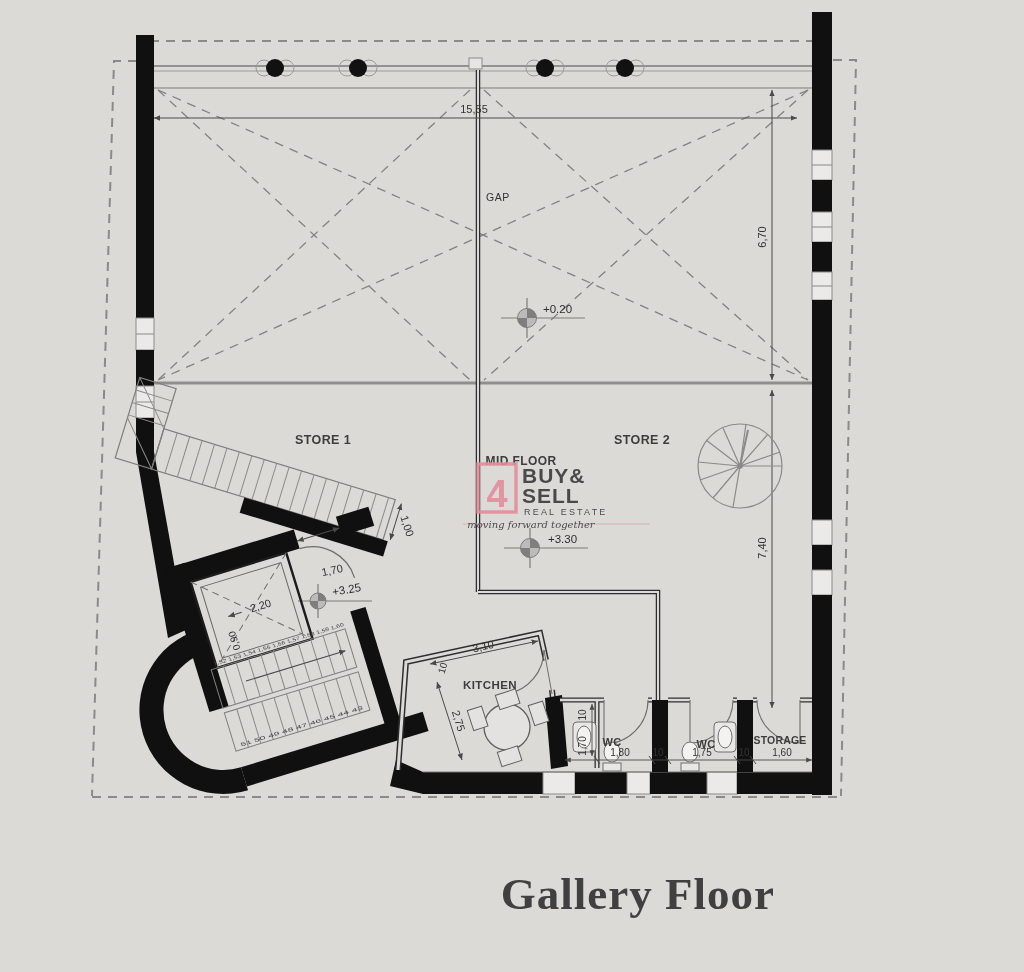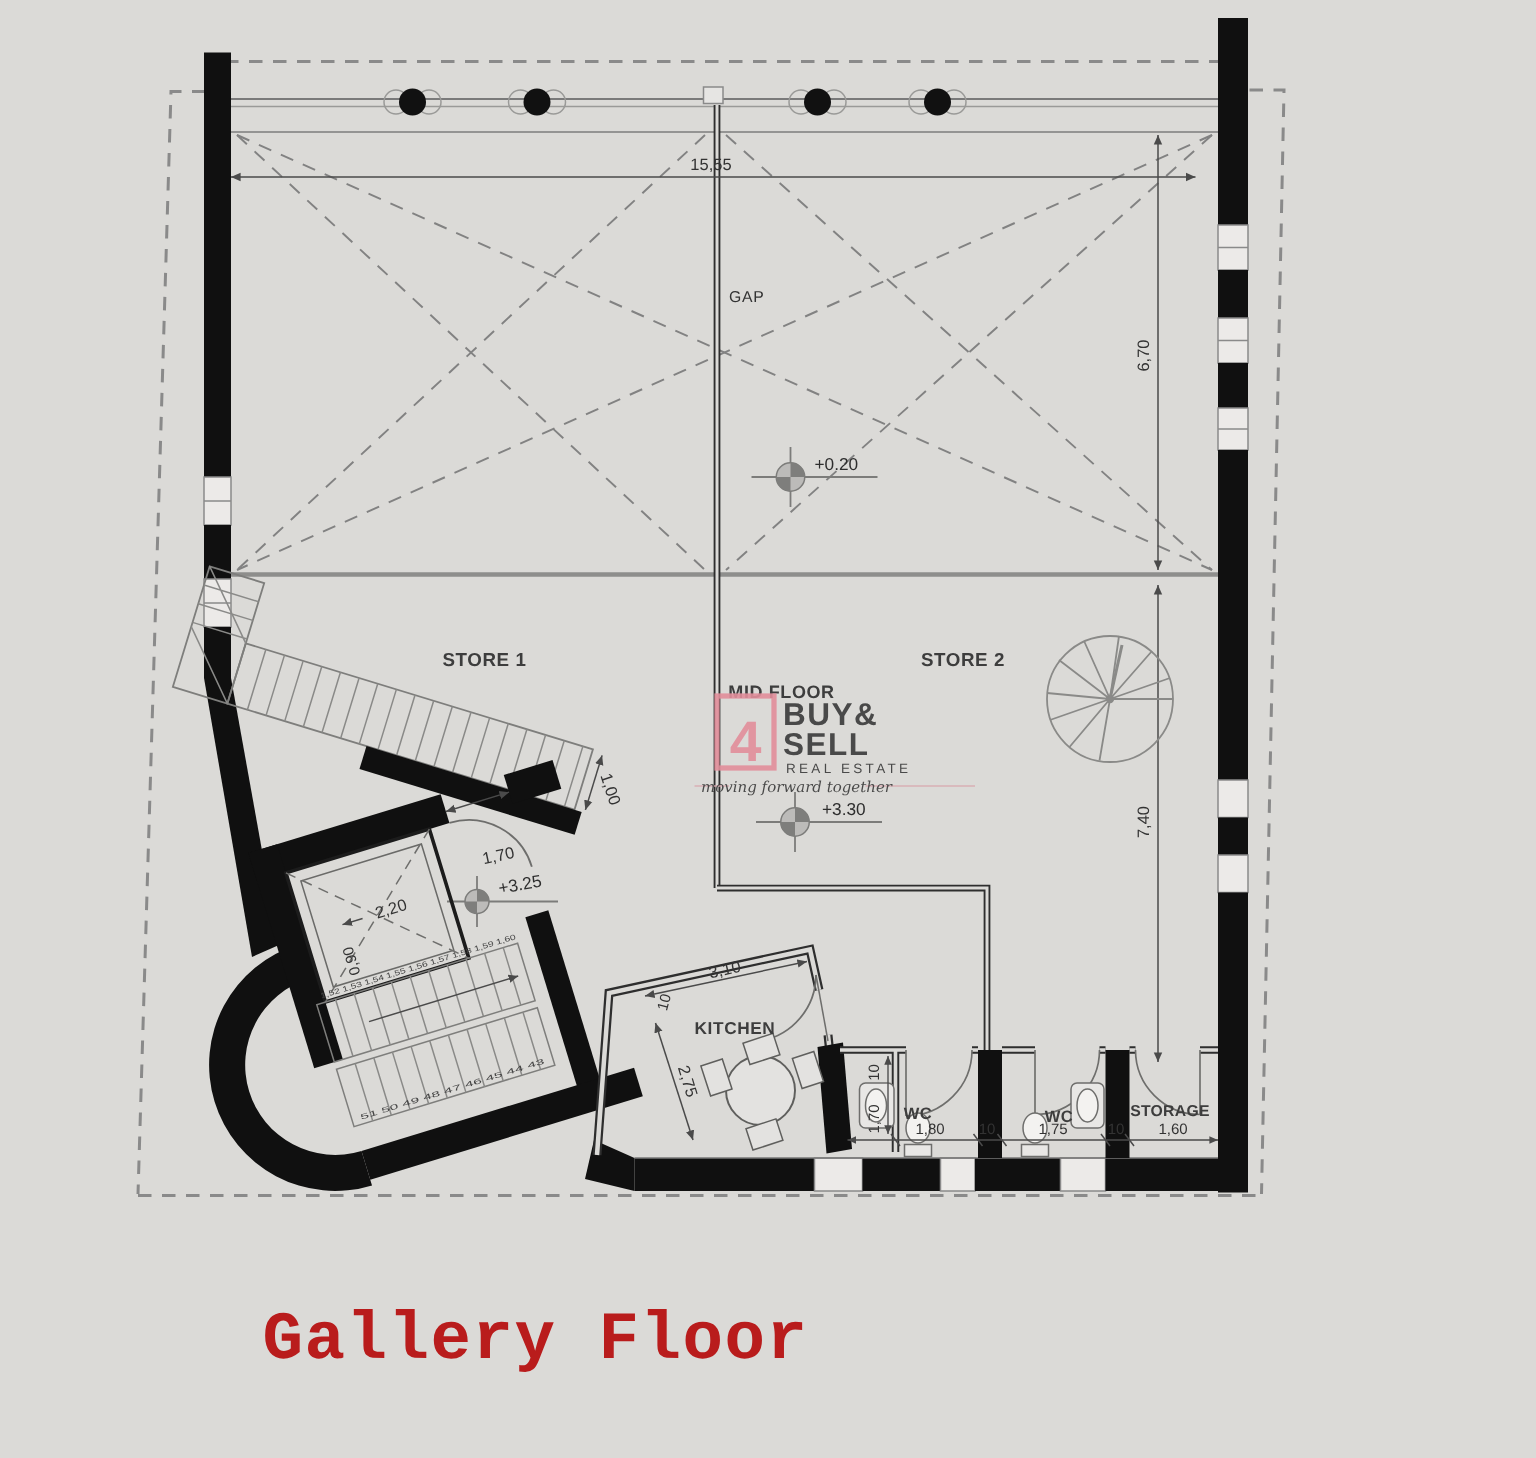--- a/index.html
+++ b/index.html
@@ -8,23 +8,23 @@
   svg text{font-family:"Liberation Sans",sans-serif;fill:#3a3a3a;}
   .room-lbl{font-size:12.5px;font-weight:700;letter-spacing:.4px;fill:#3d3d3d;}
   .dim{font-size:11px;fill:#333;}
   .dim-sm{font-size:10px;fill:#333;}
   .tiny{font-size:5px;fill:#444;}
   .lvl-txt{font-size:11.5px;fill:#2e2e2e;}
   .gaplbl{font-size:10.5px;letter-spacing:.5px;fill:#333;}
   .logo-big{font-size:21px;font-weight:700;letter-spacing:1px;}
   .logo-sub{font-size:9px;letter-spacing:2.2px;}
   .logo-tag{font-size:10px;font-style:italic;font-family:"DejaVu Serif",serif;}
-  .title{position:absolute;left:175px;top:868px;width:600px;text-align:left;
-         font-family:Liberation Mono, monospace;font-weight:700;
-         font-size:45px;color:#b91c1c;letter-spacing:1px;}
+  .title{position:absolute;left:175px;top:868px;width:600px;text-align:right;
+         font-family:Liberation Serif, serif;font-weight:700;
+         font-size:45px;color:#404040;letter-spacing:1px;}
 </style>
 </head>
 <body>
 
 <div class="stage">
 
 <svg width="1024" height="972" viewBox="0 0 1024 972">
   <defs>
     <marker id="ar" markerWidth="8" markerHeight="8" viewBox="0 0 10 10" refX="8" refY="5" orient="auto-start-reverse">
       <path d="M0,1.5L8,5L0,8.5Z" fill="#4a4a4a"></path>

